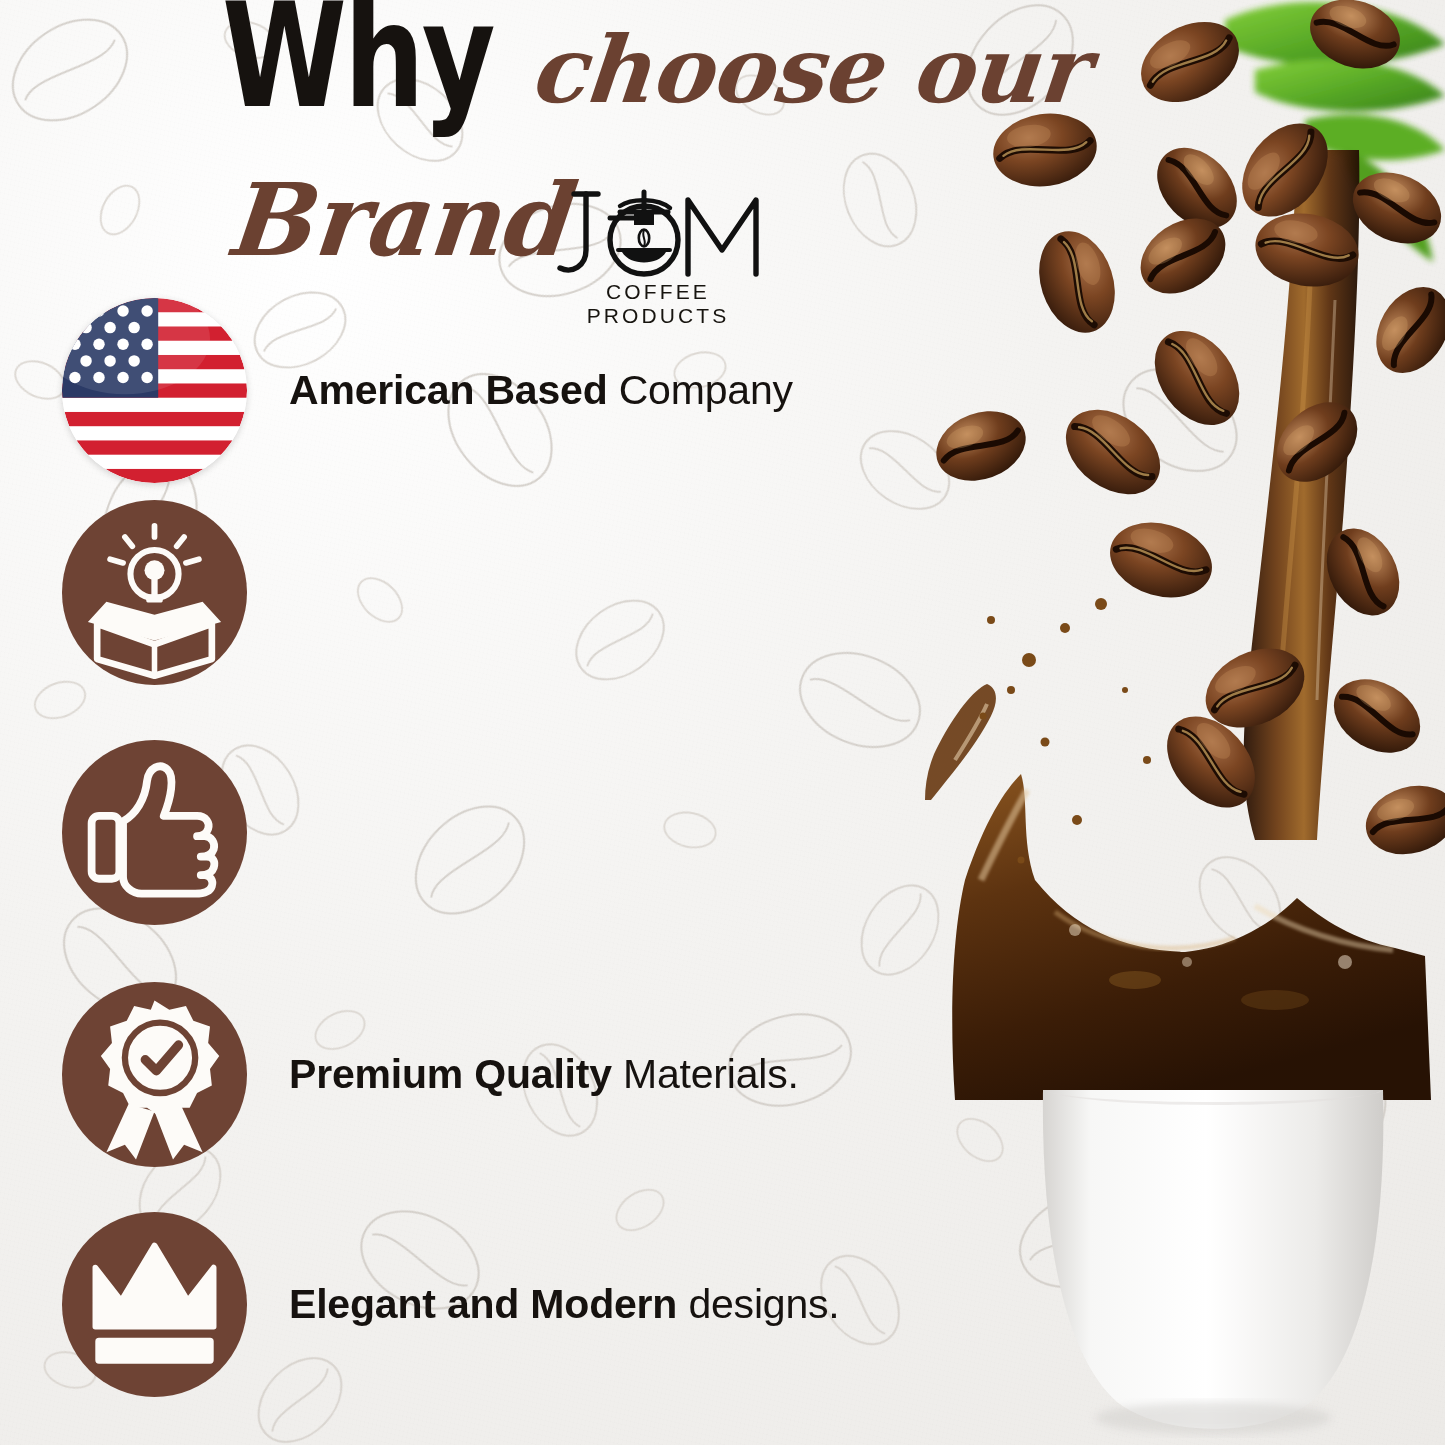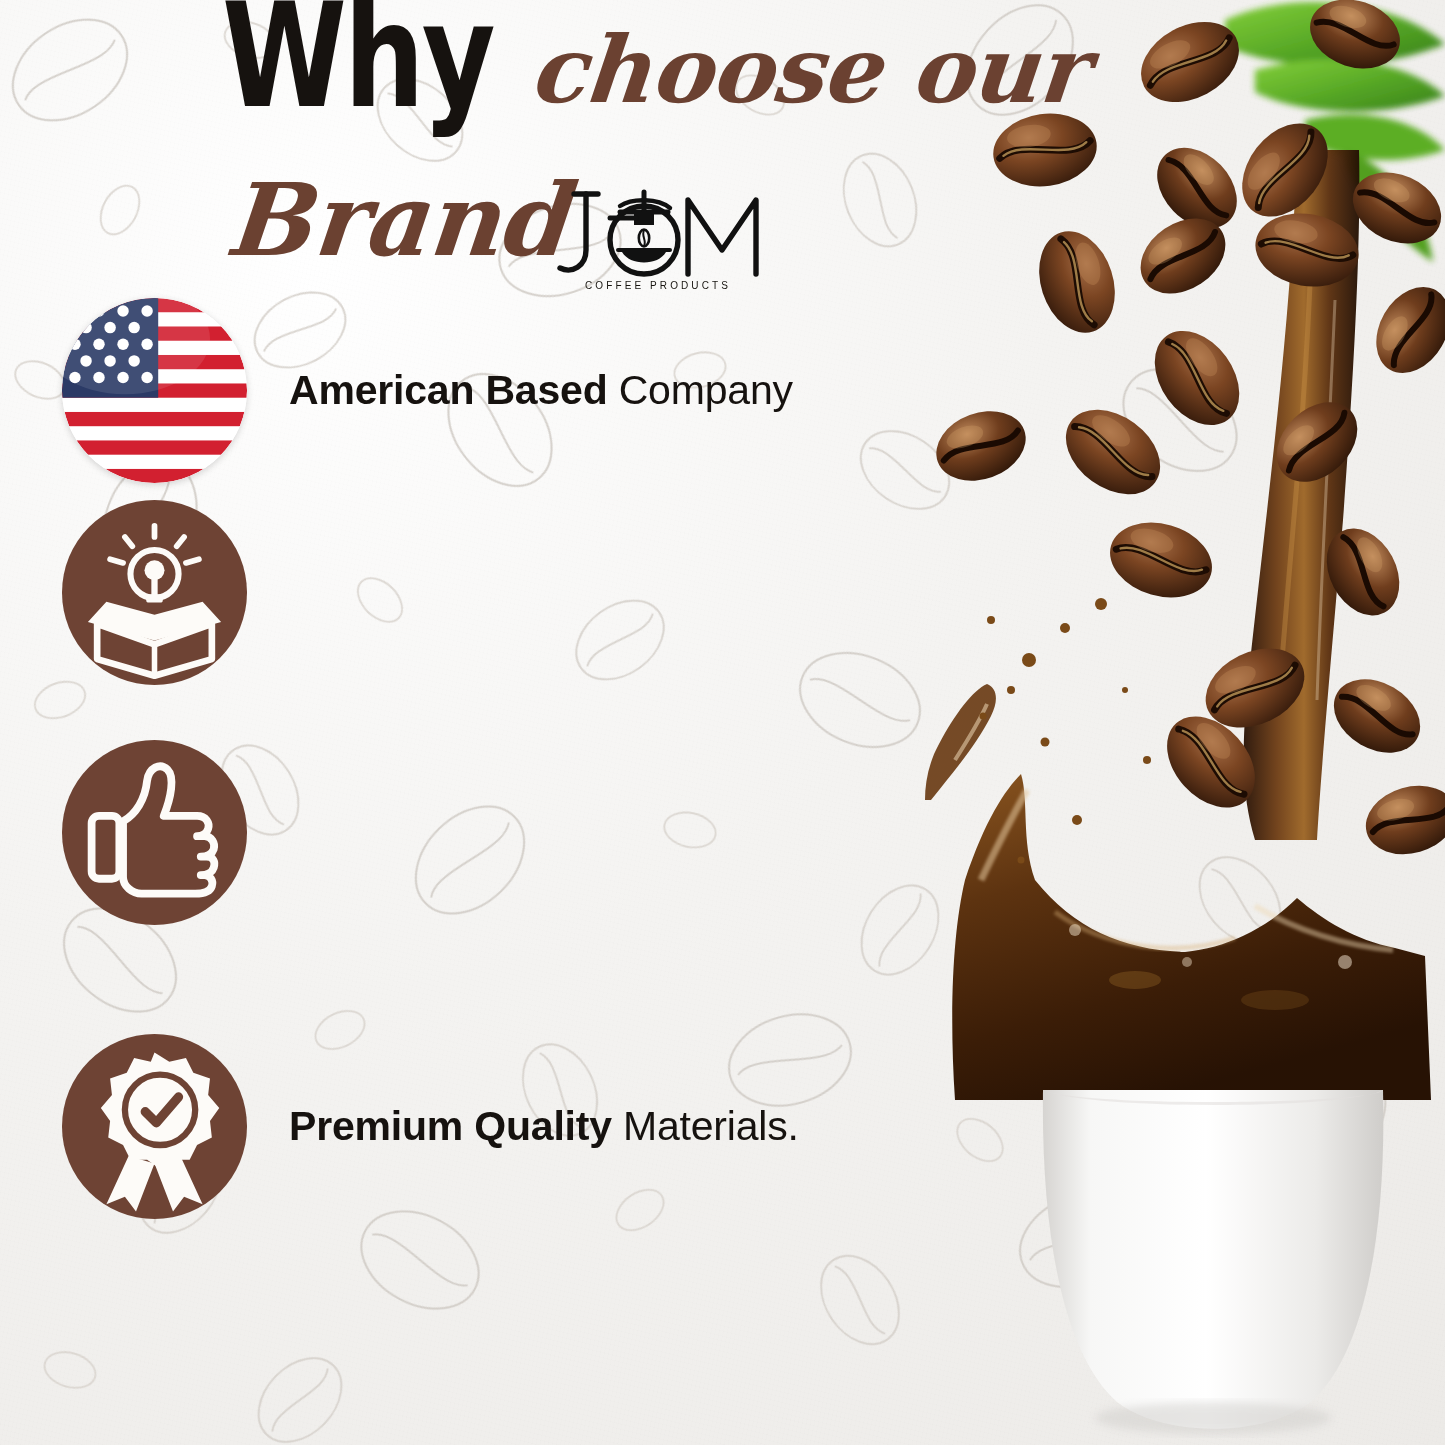--- a/index.html
+++ b/index.html
@@ -50,40 +50,40 @@
     display:inline-block;
     font-family:"DejaVu Serif",serif;
     font-style:italic;font-weight:700;
     font-size:100px;line-height:1;color:#6b4131;
     letter-spacing:-1px;transform:skewX(-8deg);transform-origin:left bottom;
   }
   .logo-wrap{position:absolute;left:548px;top:188px;width:220px;height:118px;}
   .logo-sub{
     position:absolute;left:0;top:92px;width:220px;text-align:center;
     font-family:"Liberation Sans",sans-serif;
-    font-size:10px;font-weight:400;color:#17140f;
+    font-size:21px;font-weight:400;color:#17140f;
     letter-spacing:3.1px;
   }
 
   
   .feature{position:absolute;left:62px;display:flex;align-items:center;}
   .f-icon{position:relative;width:185px;height:185px;flex:0 0 185px;}
   .f-badge{position:absolute;inset:0;border-radius:50%;background:#6e4334;}
   .f-text{
     margin-left:42px;
     font-family:"Liberation Sans",sans-serif;
     font-size:40px;line-height:1.52;color:#16120f;font-weight:400;
     letter-spacing:-.2px;
   }
   .f-text b{font-weight:700;}
 
   .feat-0{top:298px;}
   .feat-1{top:500px;}
   .feat-2{top:740px;}
-  .feat-3{top:1034px;}
+  .feat-3{top:982px;}
   .feat-4{top:1212px;}
 
   .feat-0 .f-text{font-size:41px;}
   .feat-3 .f-text{font-size:41px;}
   .feat-4 .f-text{font-size:41px;}
 
   
   .flag-circle{position:absolute;inset:0;border-radius:50%;overflow:hidden;
     box-shadow:0 2px 7px rgba(0,0,0,.16);background:#fff;}
 </style>
@@ -422,14 +422,26 @@
                  L25 56 L26 47 L21 40 L27 33 L26 24 L35 21 L39 13 L48 15 Z" fill="#fdfbf8"></path>
         <circle cx="53" cy="41" r="19" fill="none" stroke="#6e4334" stroke-width="3.4"></circle>
         <path d="M45 42 L51 48 L63 34" fill="none" stroke="#6e4334" stroke-width="5" stroke-linecap="round" stroke-linejoin="round"></path>
       </svg>
     </div>
     <div class="f-text">
       <b>Premium Quality</b><span> Materials.</span>
     </div>
   </div>
 
+  <div class="feature feat-4">
+    <div class="f-icon">
+      <div class="f-badge"></div>
+      <svg viewBox="0 0 100 100" width="185" height="185" style="position:absolute;inset:0;">
+        <path d="M18 30 L32 48 L50 18 L68 48 L82 30 L82 62 L18 62 Z" fill="#fdfbf8" stroke="#fdfbf8" stroke-width="3" stroke-linejoin="round"></path>
+        <rect x="18" y="68" width="64" height="14" rx="2" fill="#fdfbf8"></rect>
+      </svg>
+    </div>
+    <div class="f-text">
+      <b>Elegant and Modern</b><span> designs.</span>
+    </div>
+  </div>
 
 </div>
 
 </body></html>

